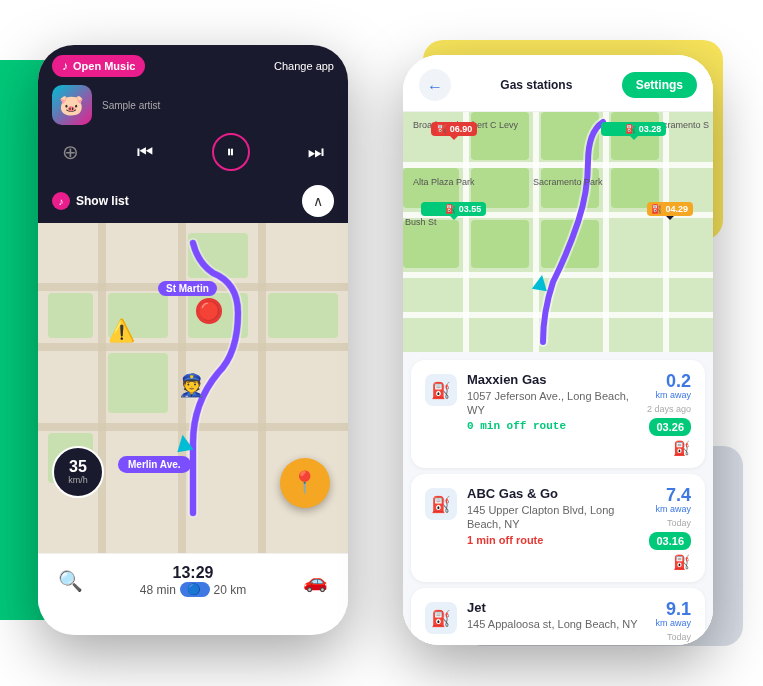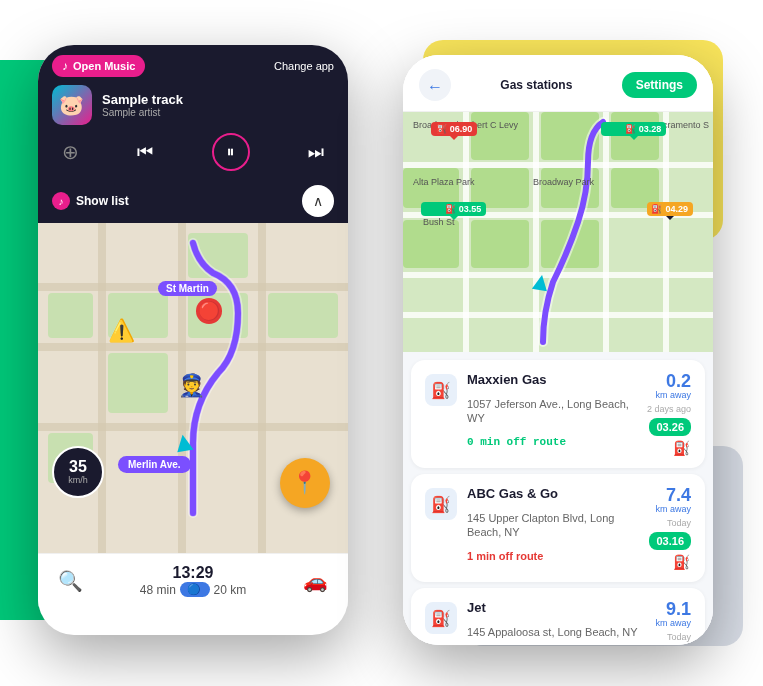--- a/index.html
+++ b/index.html
@@ -373,21 +373,21 @@
     }
     .gas-info { flex: 1; }
     .gas-name {
       font-size: 13px;
       font-weight: 700;
       color: #1a1a2e;
     }
     .gas-address {
       font-size: 11px;
       color: #666;
-      margin: 10px 0;
+      margin: 2px 0;
       line-height: 1.3;
     }
     .gas-route {
       font-size: 11px;
       font-weight: 600;
     }
     .gas-right {
       display: flex;
       flex-direction: column;
       align-items: flex-end;
@@ -475,21 +475,20 @@
           <span class="music-note-icon">♪</span>
           <span>Open Music</span>
         </div>
         <span class="change-app-btn">Change app</span>
       </div>
       <div class="track-row">
         <div class="track-avatar">
           <span>🐷</span>
         </div>
         <div class="track-info">
-          <div class="track-name">Sample track</div>
           <div class="track-artist">Sample artist</div>
         </div>
       </div>
       <div class="controls-row">
         <span class="plus-btn ctrl-btn">⊕</span>
         <span class="ctrl-btn">⏮</span>
         <div class="ctrl-btn-circle">⏸</div>
         <span class="ctrl-btn">⏭</span>
       </div>
     </div>
@@ -591,22 +590,22 @@
           <rect x="0" y="108" width="56" height="48" fill="#a8d880" rx="4" opacity="0.8"></rect>
           <rect x="68" y="108" width="58" height="48" fill="#a8d880" rx="4" opacity="0.8"></rect>
           <rect x="138" y="108" width="58" height="48" fill="#a8d880" rx="4" opacity="0.8"></rect>
 
           <path d="M140 230 Q140 200 150 170 Q165 140 175 110 Q185 80 185 50 Q185 20 200 10" stroke="rgba(255,255,255,0.5)" stroke-width="10" fill="none" stroke-linecap="round"></path>
           <path d="M140 230 Q140 200 150 170 Q165 140 175 110 Q185 80 185 50 Q185 20 200 10" stroke="#7c4dff" stroke-width="6" fill="none" stroke-linecap="round"></path>
         </svg>
 
         <div class="map-street-label" style="top:8px;left:10px;">Broadway / Robert C Levy</div>
         <div class="map-street-label" style="top:65px;left:10px;">Alta Plaza Park</div>
-        <div class="map-street-label" style="top:65px;left:130px;">Broadway Park</div>
-        <div class="map-street-label" style="top:105px;left:20px;">Bush St</div>
+        <div class="map-street-label" style="top:65px;left:130px;">Sacramento Park</div>
+        <div class="map-street-label" style="top:105px;left:2px;">Bush St</div>
         <div class="map-street-label" style="top:8px;right:4px;">Sacramento S</div>
 
         <div class="gas-pin gas-pin-red" style="top:10px;left:28px;">⛽ 06.90</div>
         <div class="gas-pin gas-pin-green" style="top:10px;left:198px;">⛽ 03.28</div>
         <div class="gas-pin gas-pin-green" style="top:90px;left:18px;">⛽ 03.55</div>
         <div class="gas-pin" style="top:90px;right:20px;background:#f5a623;">⛽ 04.29</div>
 
         <div style="position:absolute;bottom:55px;left:125px;font-size:26px;color:#00bcd4;transform:rotate(10deg);">▲</div>
       </div>
 

